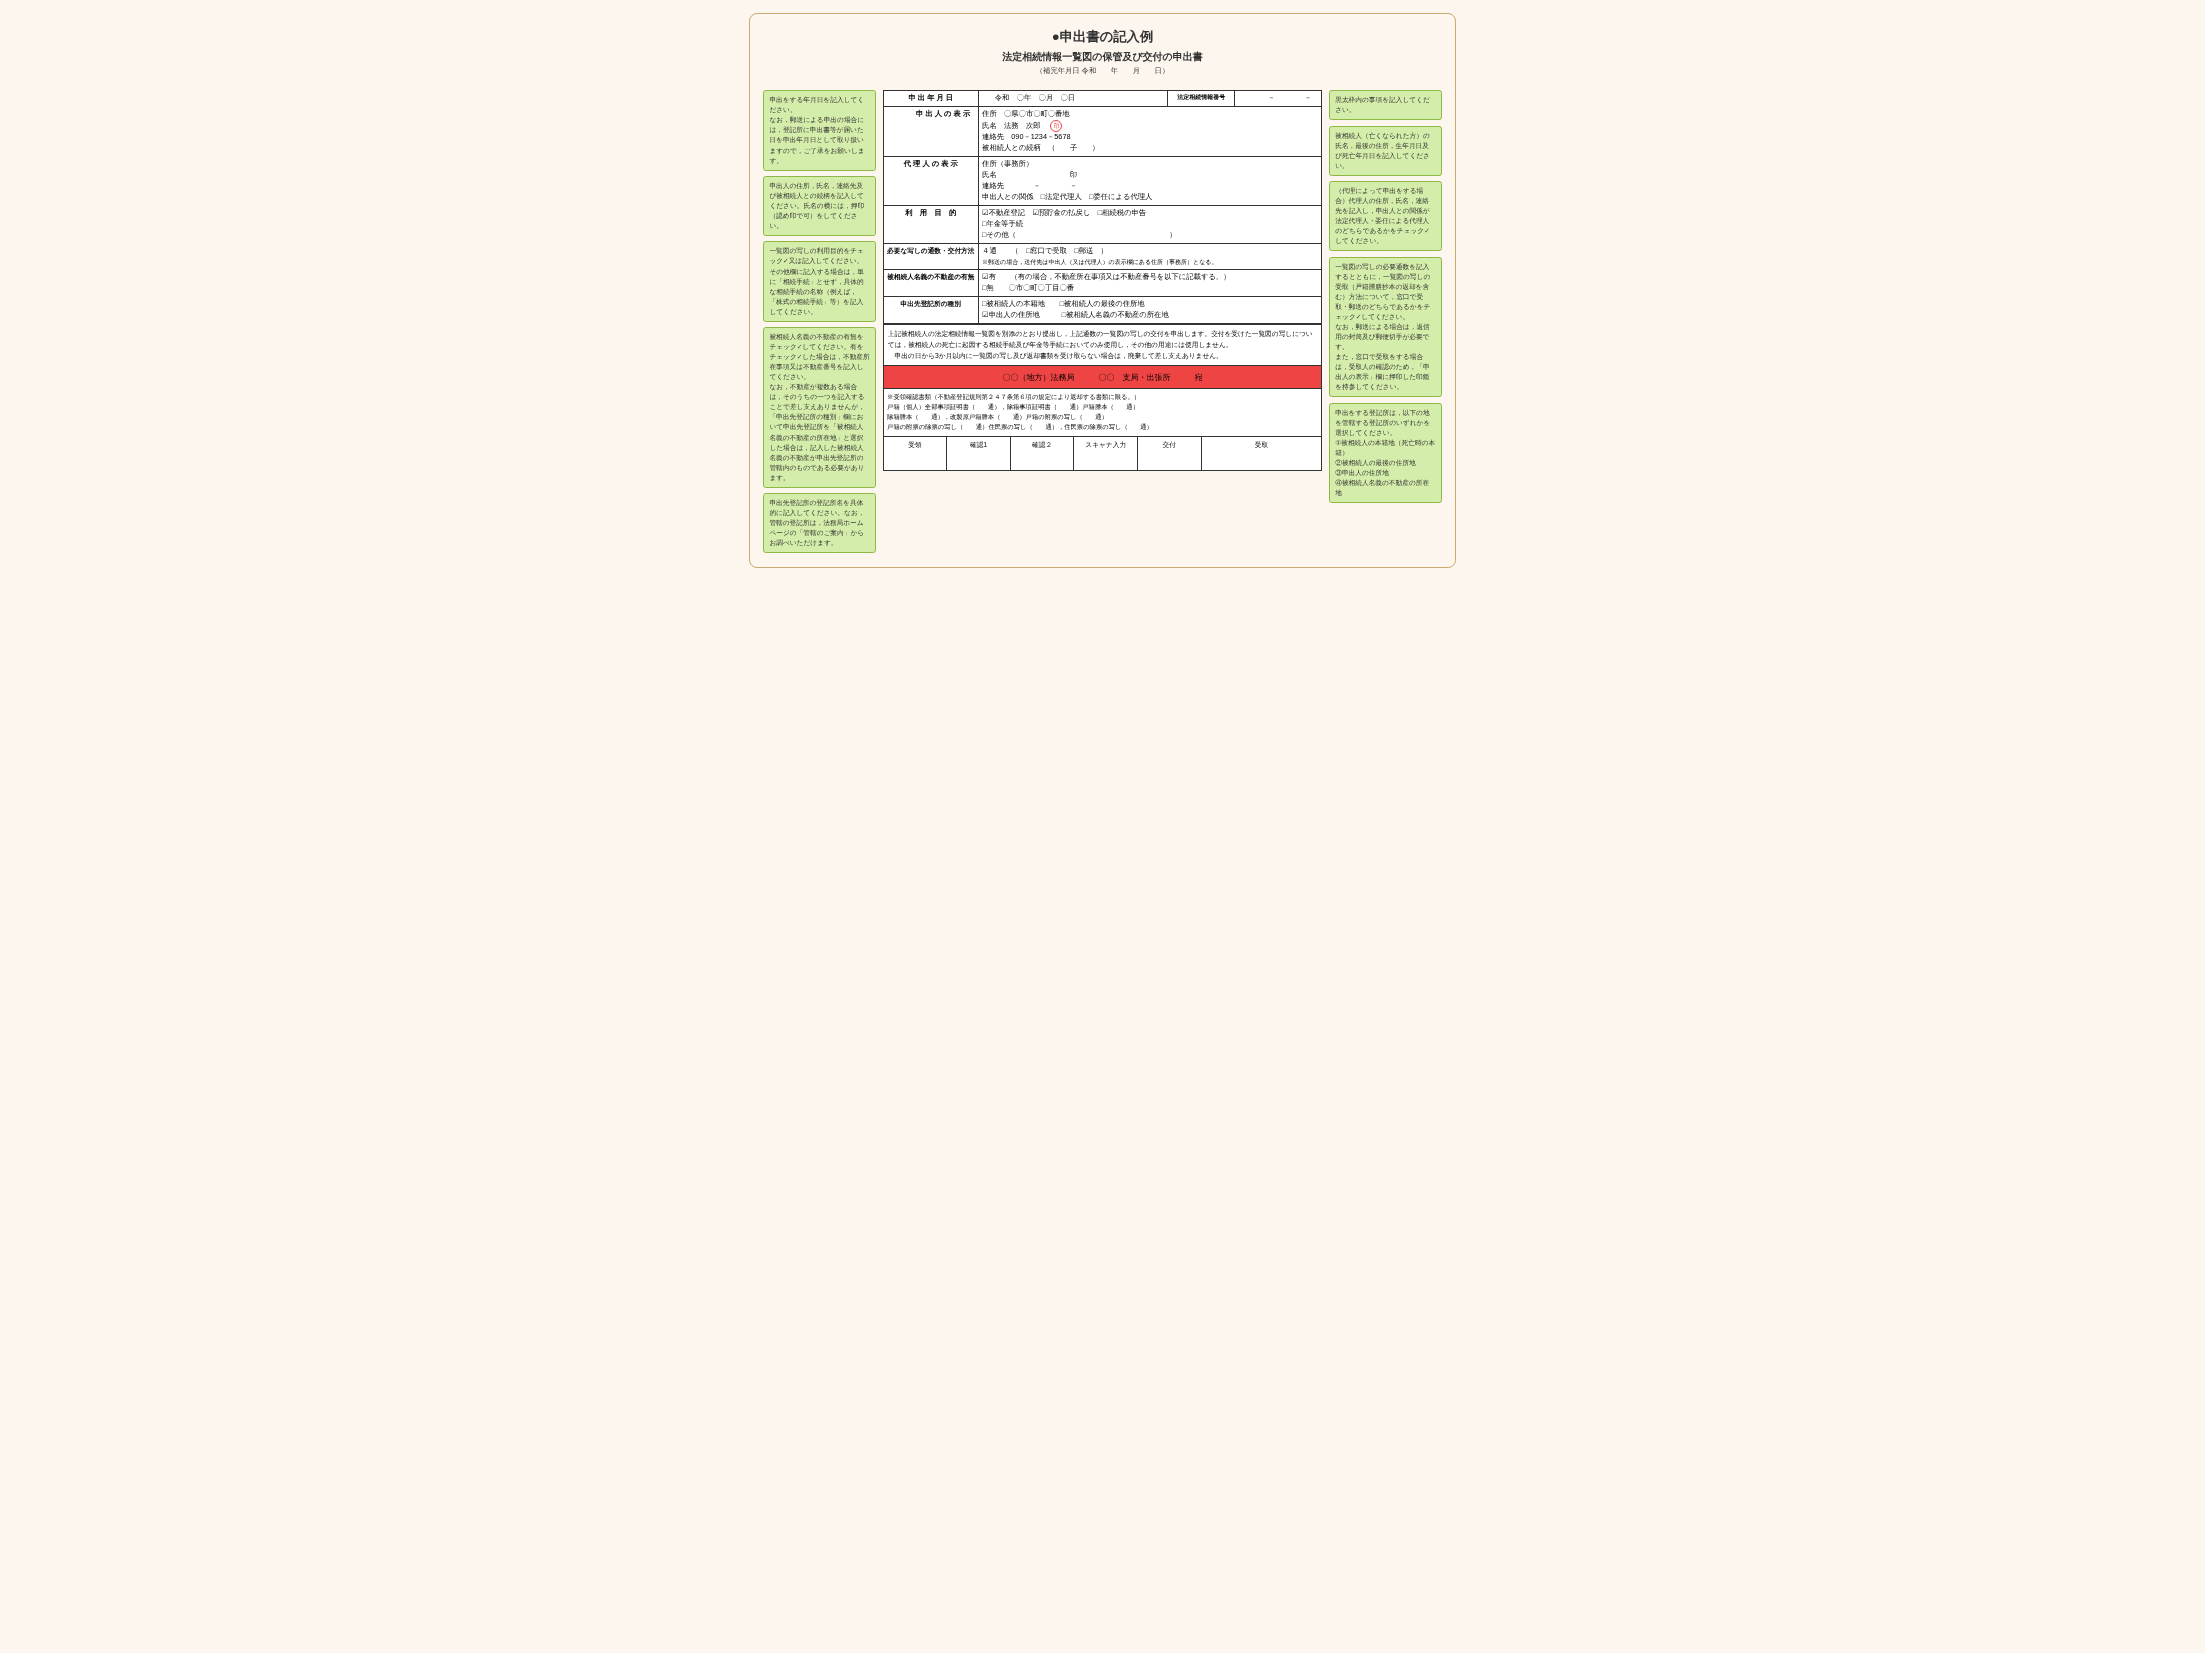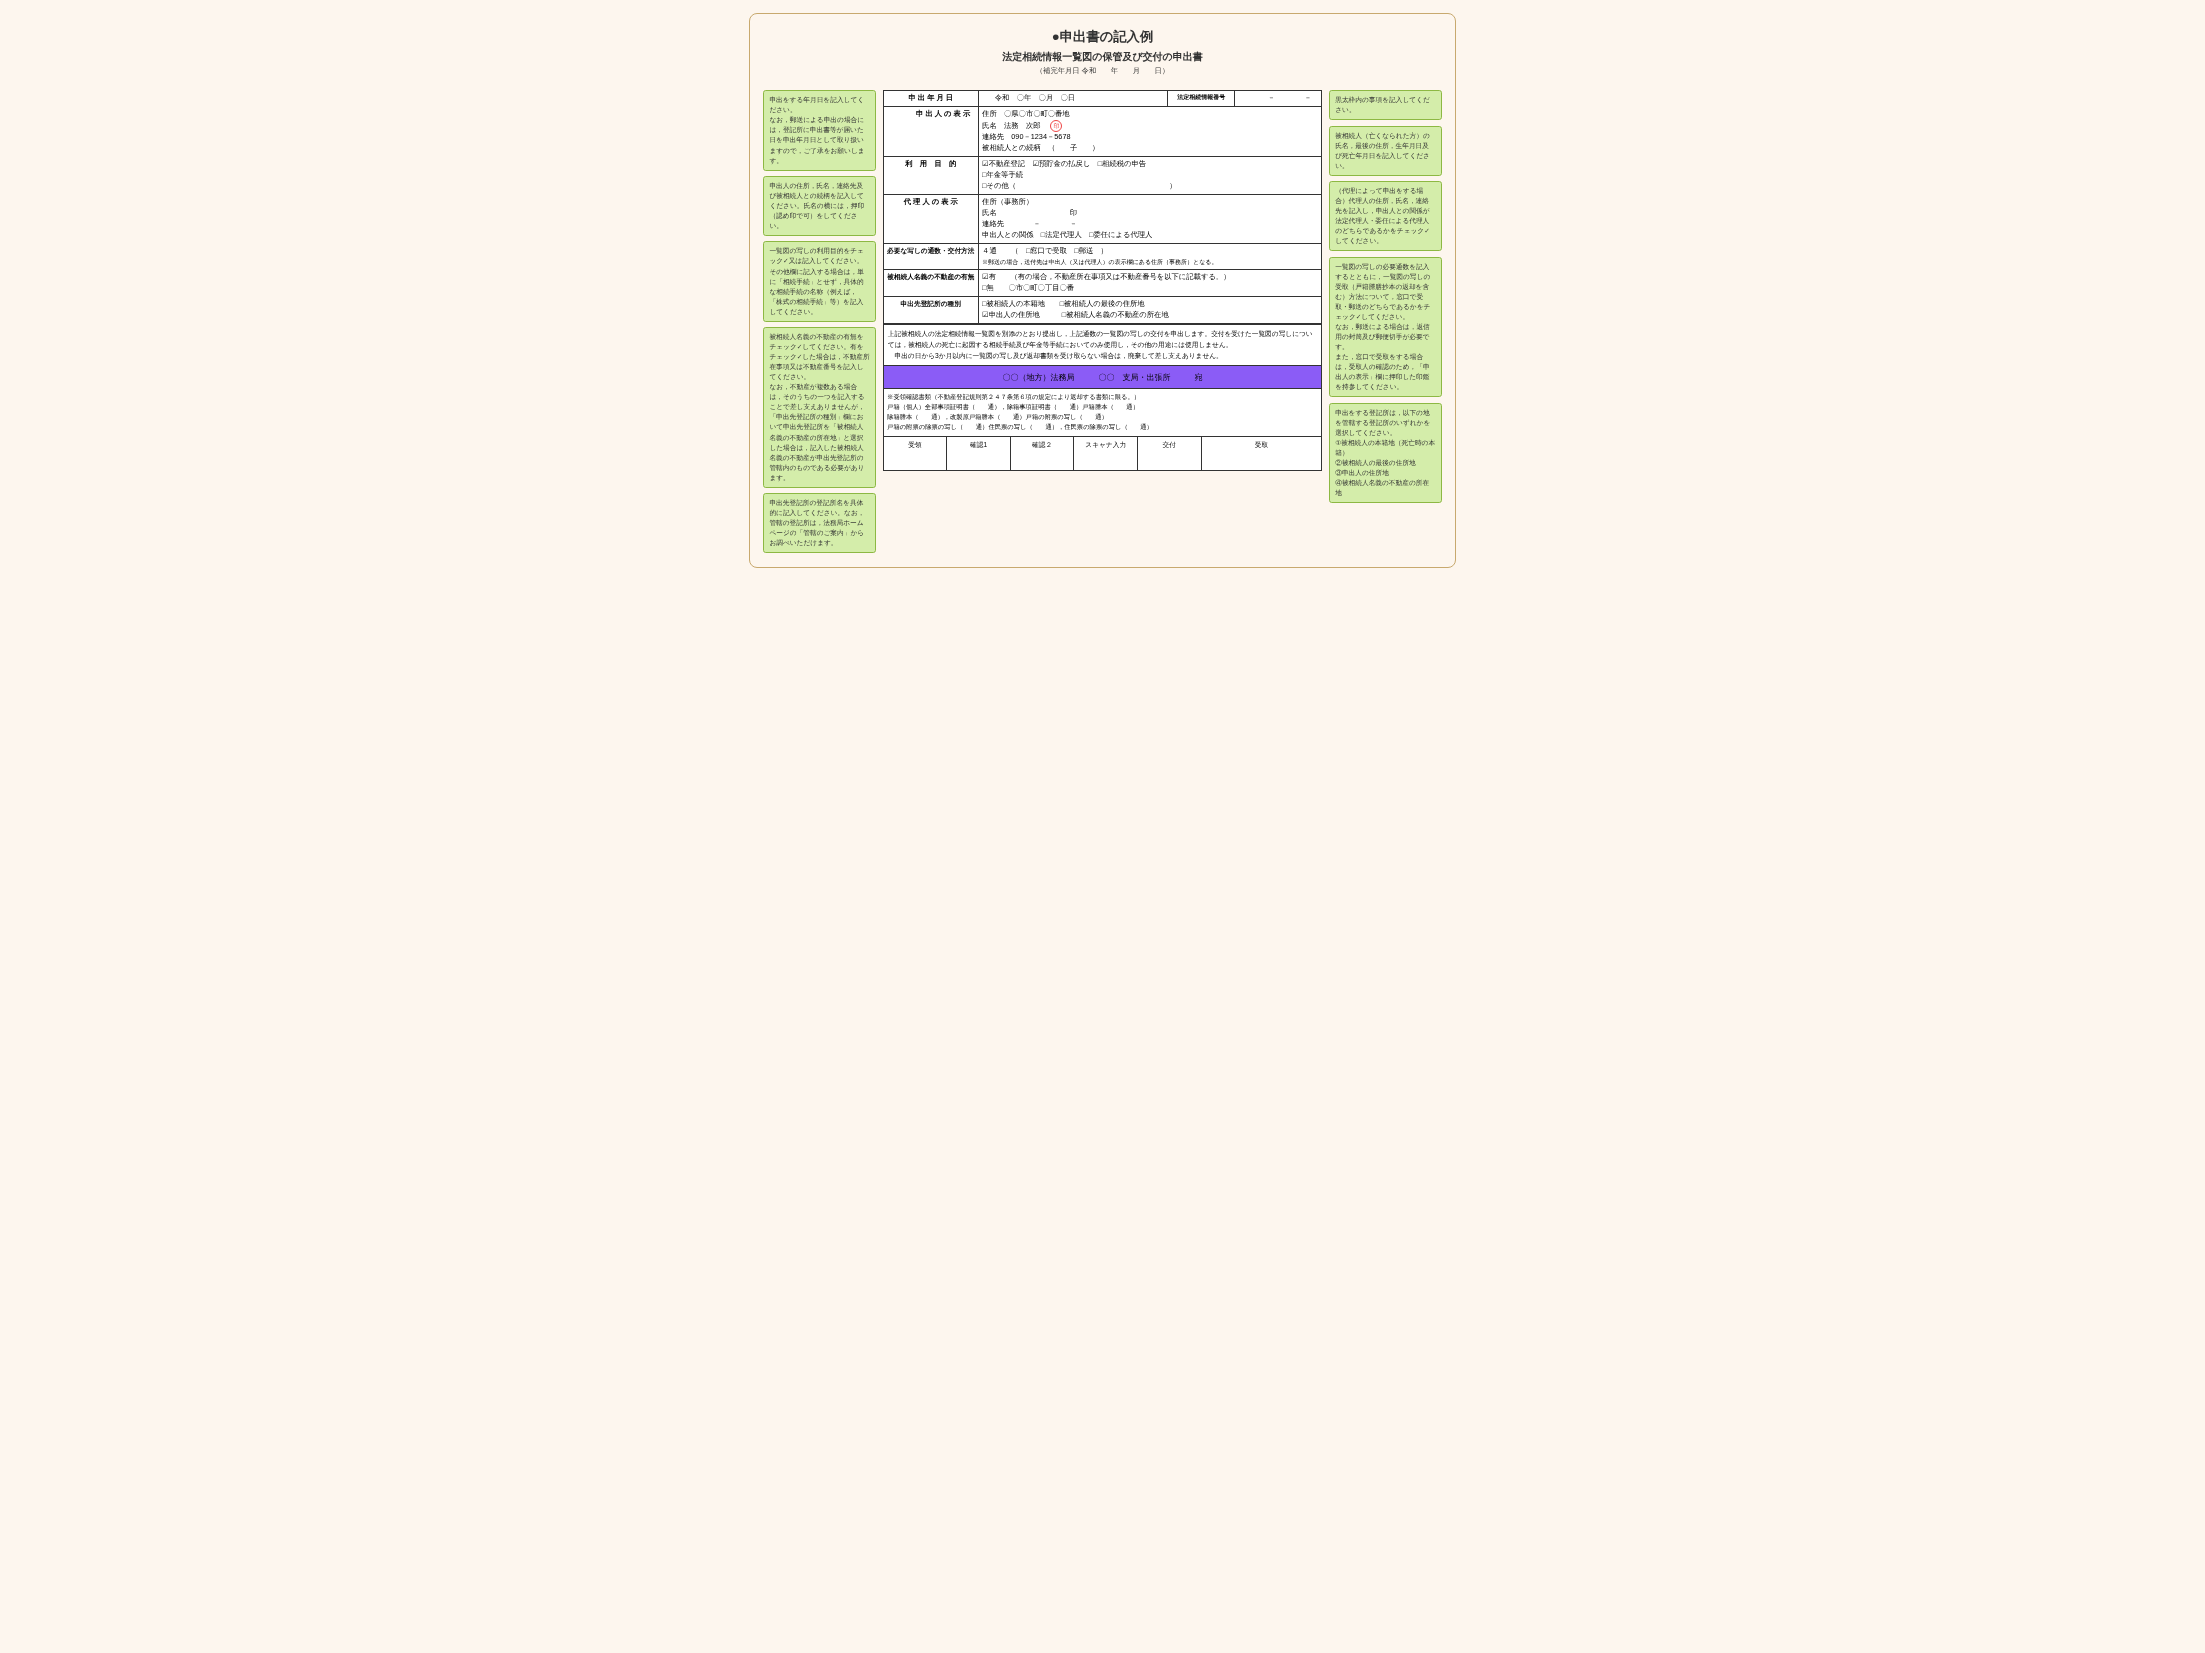--- a/index.html
+++ b/index.html
@@ -111,21 +111,21 @@
       margin-top: 0;
       padding: 4px;
       font-size: 6.7px;
       background: #fff;
       line-height: 1.6;
     }
     .destination-row {
       text-align: center;
       font-size: 8px;
       padding: 5.3px;
-      background: #8b5cf6;
+      background: #ef4444;
       border: 0.7px solid #333;
       border-top: none;
     }
     .footer-note {
       border: 0.7px solid #333;
       border-top: none;
       padding: 3.3px;
       font-size: 6.3px;
       background: #fff;
       line-height: 1.6;
@@ -194,35 +194,35 @@
             <td class="label-cell" style="border:1.3px solid #333;padding-left:28px;">申 出 人 の 表 示</td>
             <td class="content-cell" colspan="3" style="border:1.3px solid #333;margin-left:28px;">
               住所　〇県〇市〇町〇番地<br>
               氏名　法務　次郎　<span class="seal-circle">印</span><br>
               連絡先　090－1234－5678<br>
               被相続人との続柄　（　　子　　）
             </td>
           </tr>
 
           <tr>
-            <td class="label-cell" style="border:0.7px solid #333;">利　用　目　的</td>
-            <td class="content-cell" colspan="3" style="border:0.7px solid #333;">
-              ☑不動産登記　☑預貯金の払戻し　□相続税の申告<br>
-              □年金等手続<br>
-              □その他（　　　　　　　　　　　　　　　　　　　　　）
-            </td>
-          </tr>
-
-          <tr>
             <td class="label-cell" style="border:0.7px solid #333;">代 理 人 の 表 示</td>
             <td class="content-cell" colspan="3" style="border:0.7px solid #333;">
               住所（事務所）<br>
               氏名　　　　　　　　　　印<br>
               連絡先　　　　－　　　　－<br>
               申出人との関係　□法定代理人　□委任による代理人
+            </td>
+          </tr>
+
+          <tr>
+            <td class="label-cell" style="border:0.7px solid #333;">利　用　目　的</td>
+            <td class="content-cell" colspan="3" style="border:0.7px solid #333;">
+              ☑不動産登記　☑預貯金の払戻し　□相続税の申告<br>
+              □年金等手続<br>
+              □その他（　　　　　　　　　　　　　　　　　　　　　）
             </td>
           </tr>
 
           <tr>
             <td class="label-cell" style="border:0.7px solid #333;font-size:6.7px;">必要な写しの通数・交付方法</td>
             <td class="content-cell" colspan="3" style="border:0.7px solid #333;">
               ４通　　（　□窓口で受取　□郵送　）<br>
               <span style="font-size:6px;">※郵送の場合，送付先は申出人（又は代理人）の表示欄にある住所（事務所）となる。</span>
             </td>
           </tr>

